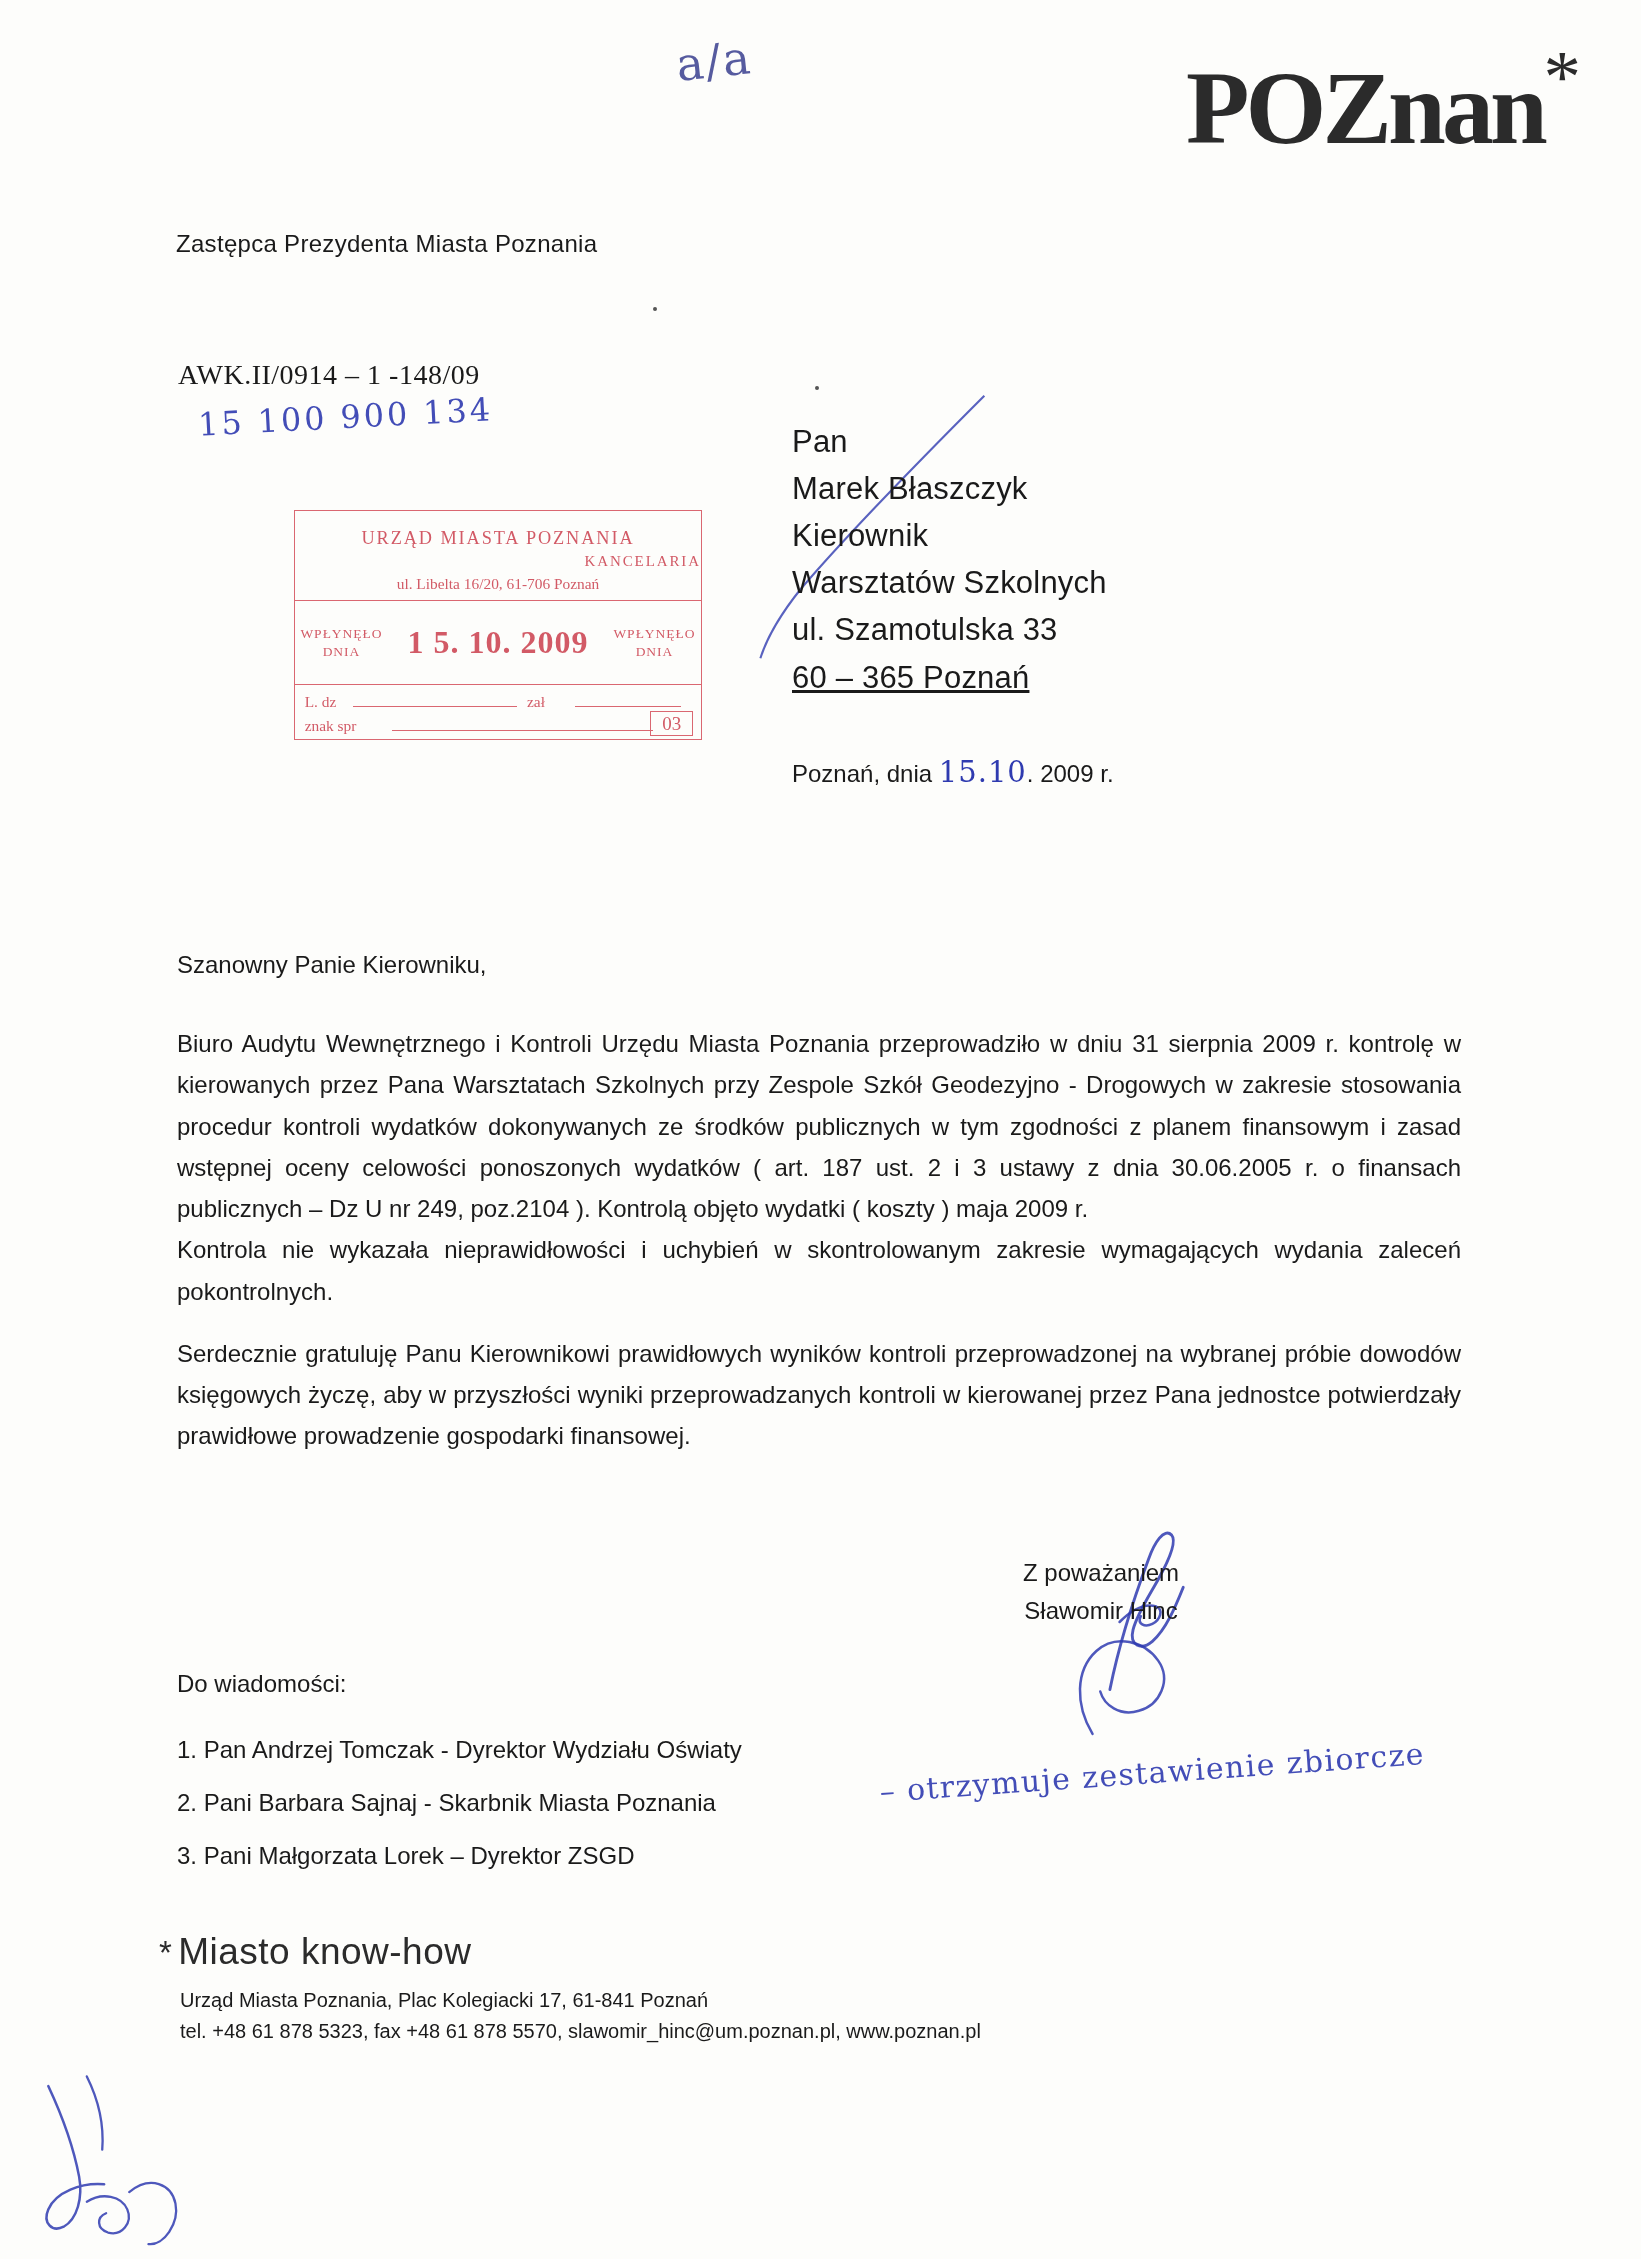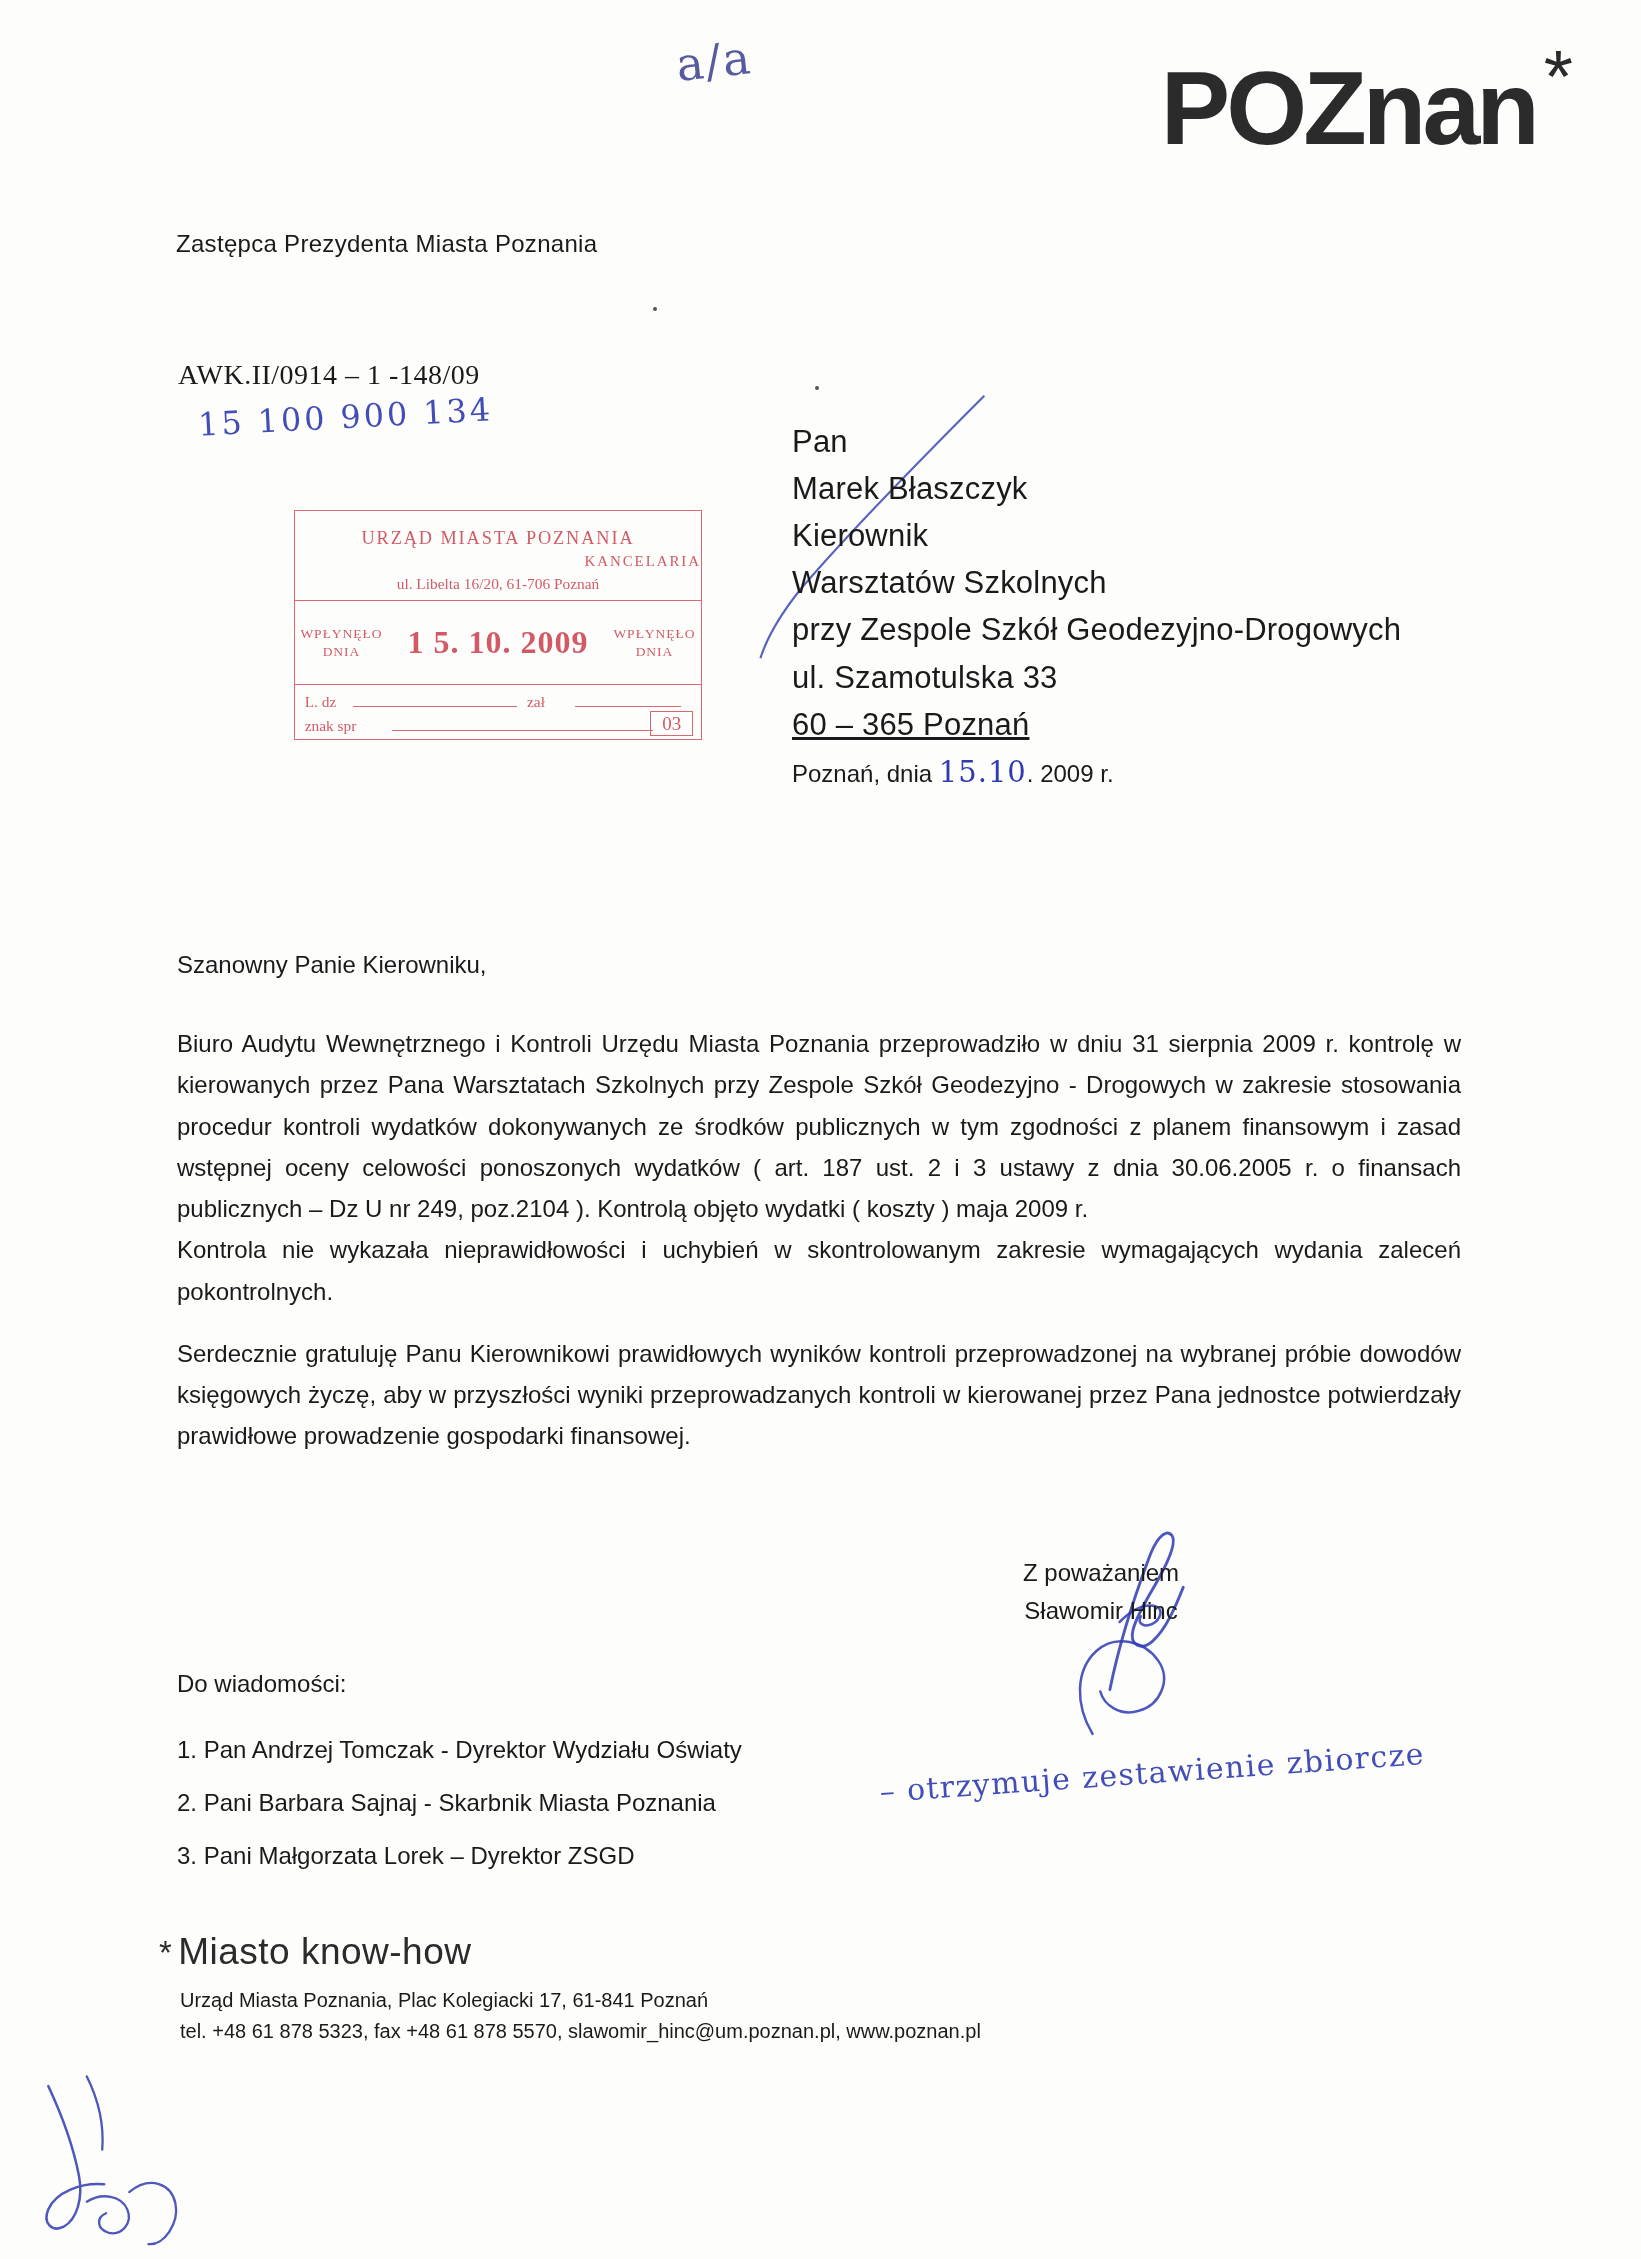--- a/index.html
+++ b/index.html
@@ -26,23 +26,23 @@
     top: 34px;
     font-family: "DejaVu Serif", serif;
     font-size: 46px;
     color: #3a3f8f;
     transform: rotate(-6deg);
     letter-spacing: 1.9px;
     opacity: .85;
   }
   .logo {
     position: absolute;
-    right: 105px;
+    right: 97px;
     top: 56px;
-    font-family: Liberation Sans, sans-serif;
+    font-family: Liberation Serif, serif;
     font-weight: bold;
     font-size: 104px;
     letter-spacing: -3.9px;
     color: #2b2b2b;
     line-height: 1;
   }
   .logo .star {
     position: absolute;
     right: -33px;
     top: -17.4px;
@@ -361,21 +361,20 @@
       <span class="s-rule" style="left:97px; top:45px; width:261px;"></span>
       <span class="s-box">03</span>
     </div>
   </div>
 
   <div class="addressee">
     <div>Pan</div>
     <div>Marek   Błaszczyk</div>
     <div>Kierownik</div>
     <div>Warsztatów Szkolnych</div>
-    <div>przy  Zespole Szkół Geodezyjno-Drogowych</div>
     <div>ul. Szamotulska 33</div>
     <div class="underline">60 – 365 Poznań</div>
   </div>
 
   <div class="place-date">
     <span>Poznań, dnia</span>
     <span class="hw">15.10</span><span>. 2009 r.</span>
   </div>
 
   <div class="salutation">Szanowny Panie Kierowniku,</div>

